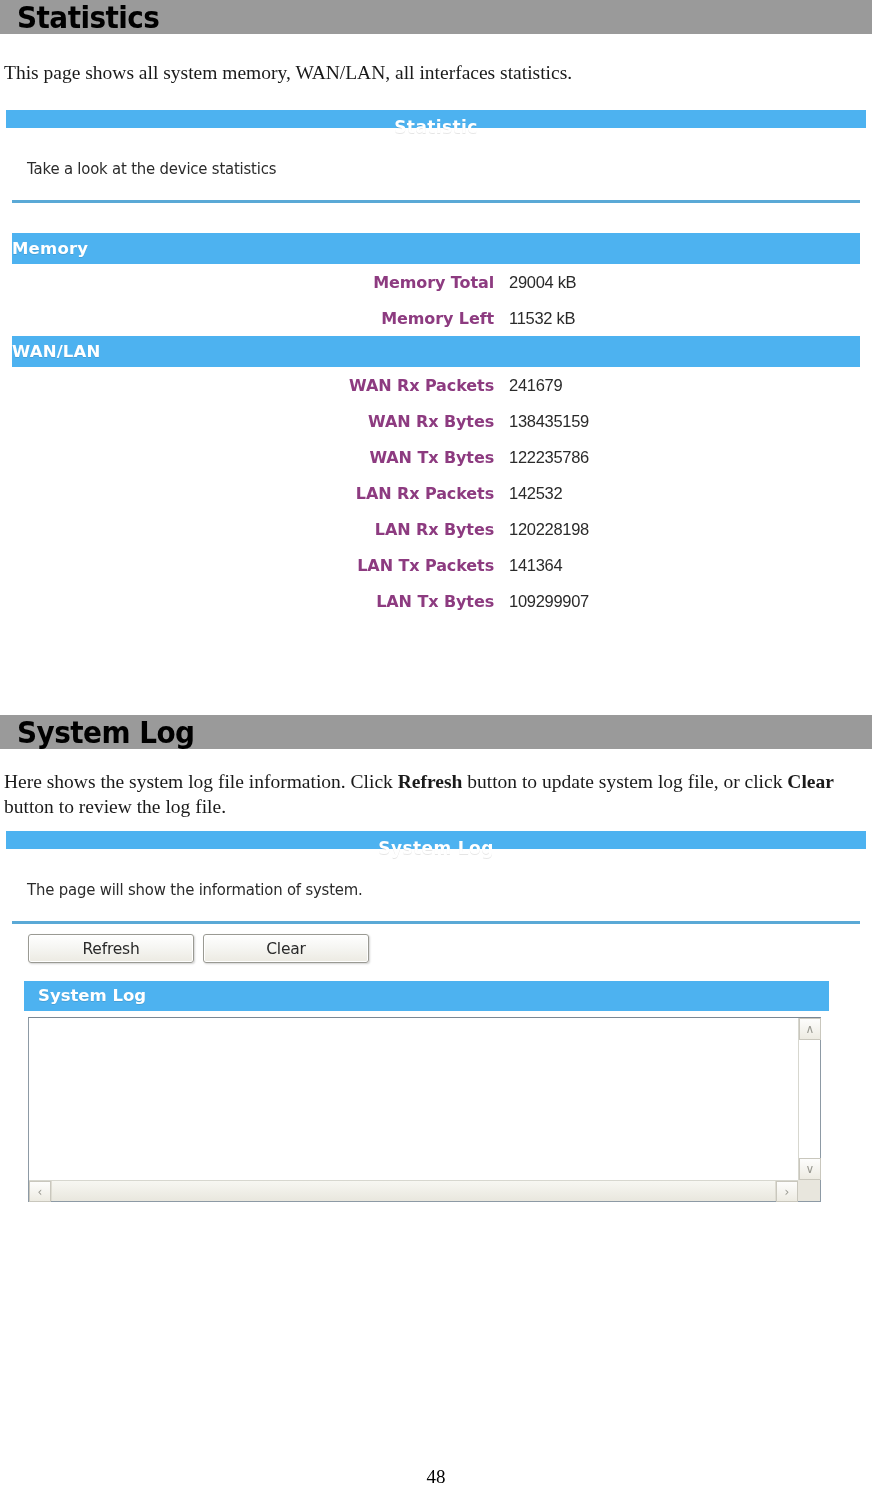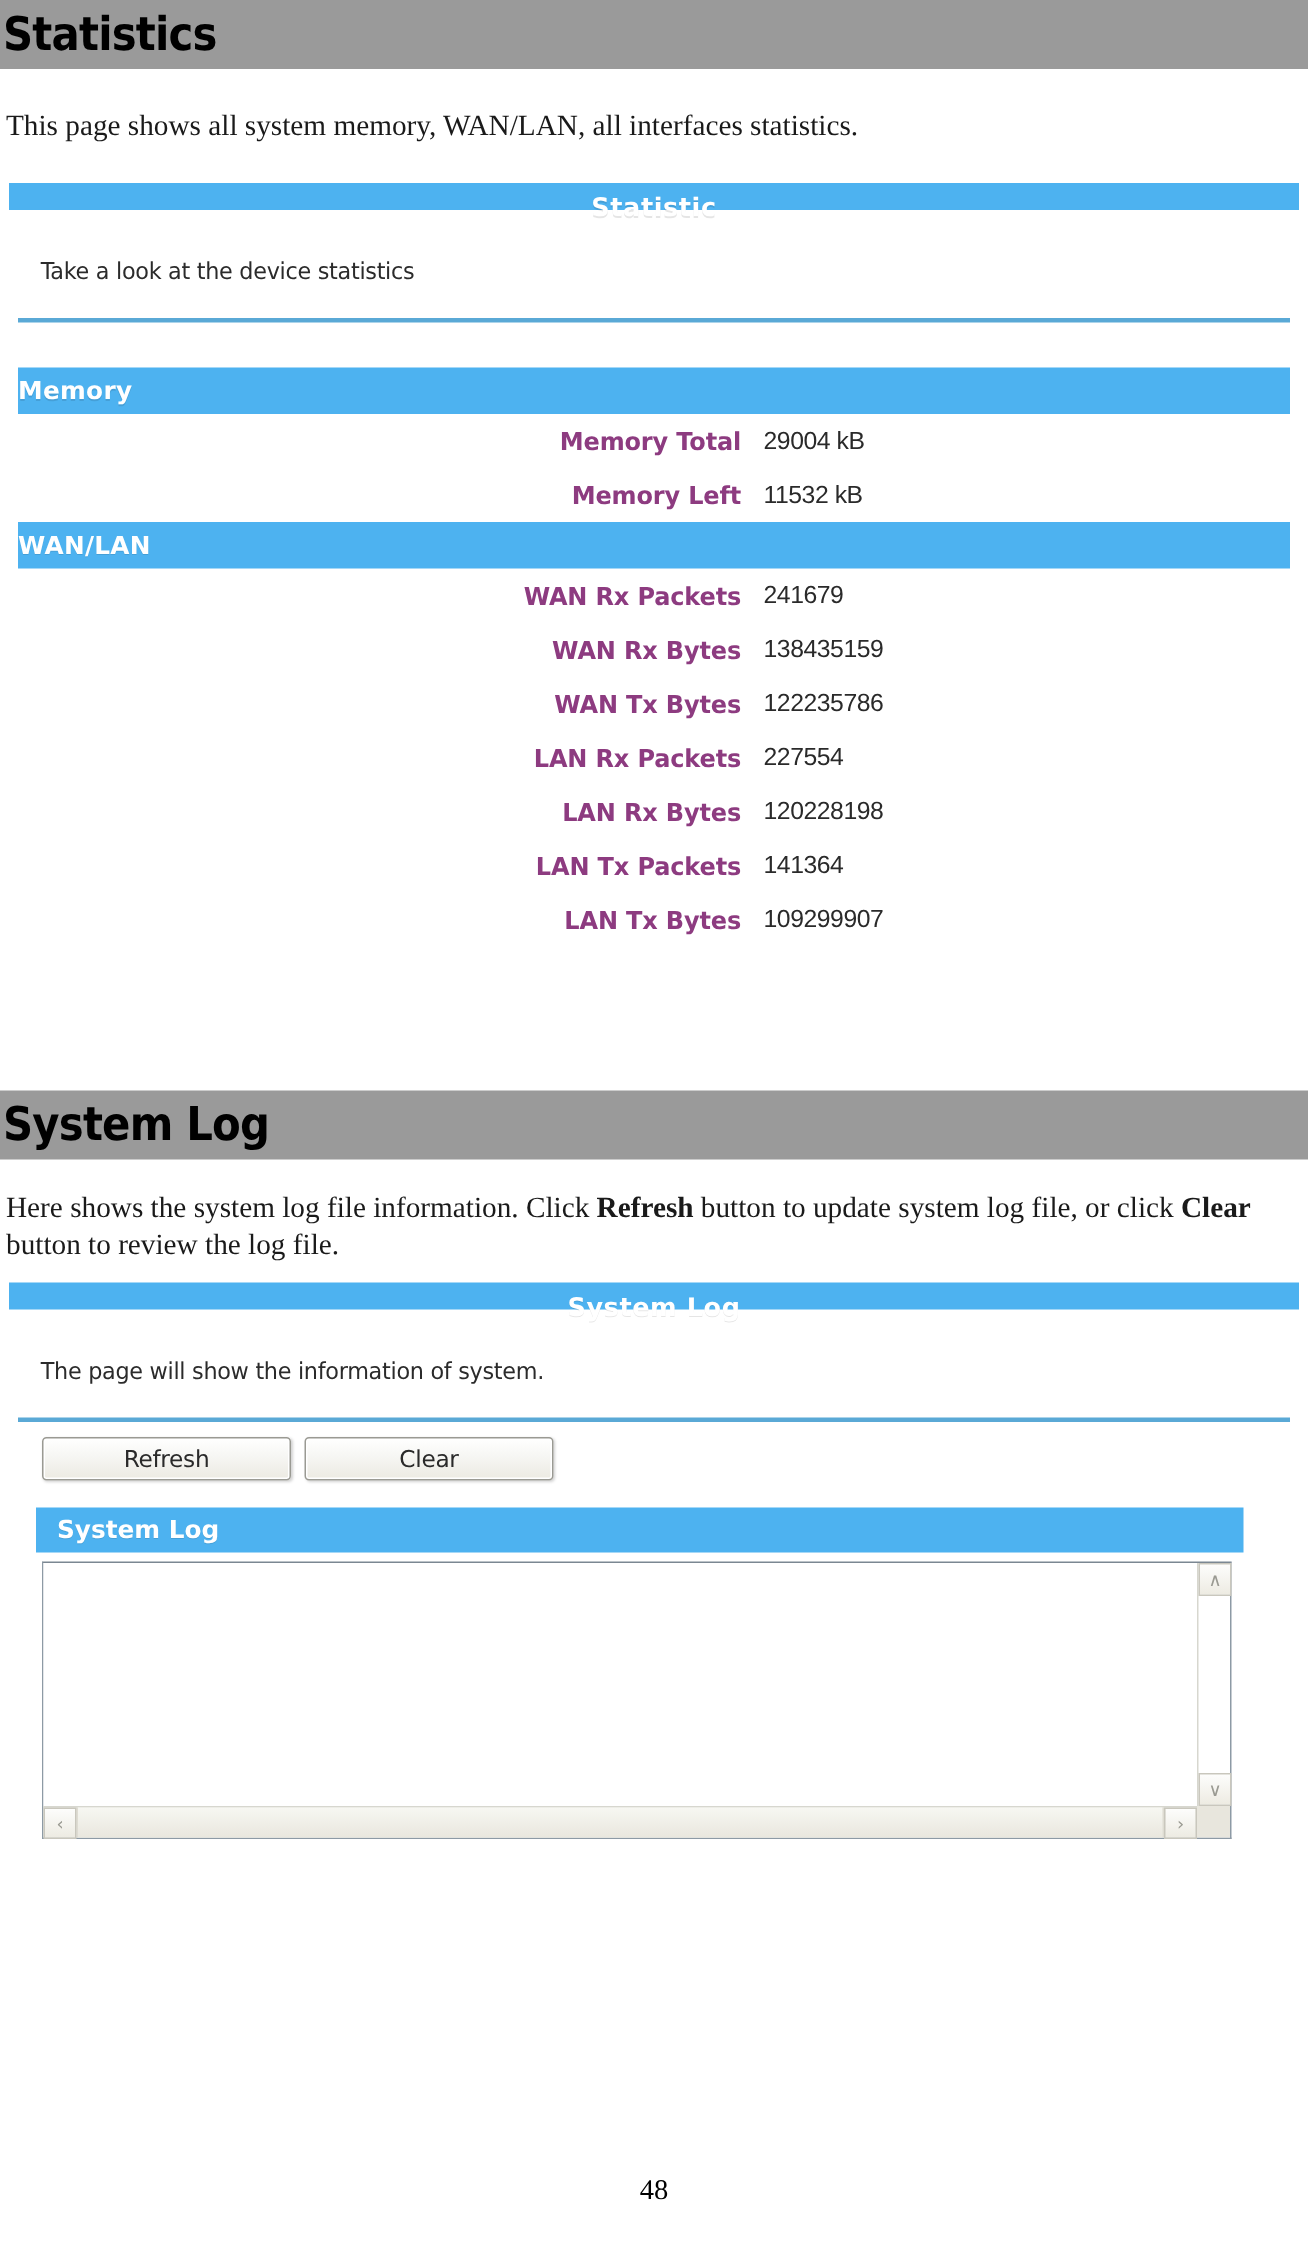--- a/index.html
+++ b/index.html
@@ -13,24 +13,24 @@
     height: 1496px;
     position: relative;
     font-family: "Liberation Serif", "DejaVu Serif", serif;
     overflow: hidden;
   }
 
   
   .gray-banner {
     background: #9a9a9a;
     width: 872px;
-    height: 46px;
-    display: flex;
-    align-items: center;
-    padding-left: 2px;
+    height: 34px;
+    display: flex;
+    align-items: flex-end;
+    padding-left: 17px;
   }
   .gray-banner .banner-title {
     font-family: "DejaVu Sans", "Liberation Sans", sans-serif;
     font-weight: bold;
     font-size: 31px;
     line-height: 33px;
     color: #000000;
     letter-spacing: -0.6px;
     transform: scaleX(0.90);
     transform-origin: left center;
@@ -217,21 +217,21 @@
     position: absolute;
     left: 22px; right: 22px; top: 0; bottom: 0;
     background: linear-gradient(#f7f7f2, #e9e7de);
     border-left: 1px solid #dedcd2;
     border-right: 1px solid #dedcd2;
   }
 
   
   .page-number {
     position: absolute;
-    bottom: 24px;
+    bottom: 8px;
     left: 0;
     width: 872px;
     text-align: center;
     font-family: "Liberation Serif", "DejaVu Serif", serif;
     font-size: 19px;
     color: #000000;
   }
 </style>
 </head>
 <body>
@@ -274,21 +274,21 @@
     <div class="stat-row">
       <div class="stat-label">WAN Rx Bytes</div>
       <div class="stat-value">138435159</div>
     </div>
     <div class="stat-row">
       <div class="stat-label">WAN Tx Bytes</div>
       <div class="stat-value">122235786</div>
     </div>
     <div class="stat-row">
       <div class="stat-label">LAN Rx Packets</div>
-      <div class="stat-value">227554</div>
+      <div class="stat-value">142532</div>
     </div>
     <div class="stat-row">
       <div class="stat-label">LAN Rx Bytes</div>
       <div class="stat-value">120228198</div>
     </div>
     <div class="stat-row">
       <div class="stat-label">LAN Tx Packets</div>
       <div class="stat-value">141364</div>
     </div>
     <div class="stat-row">

